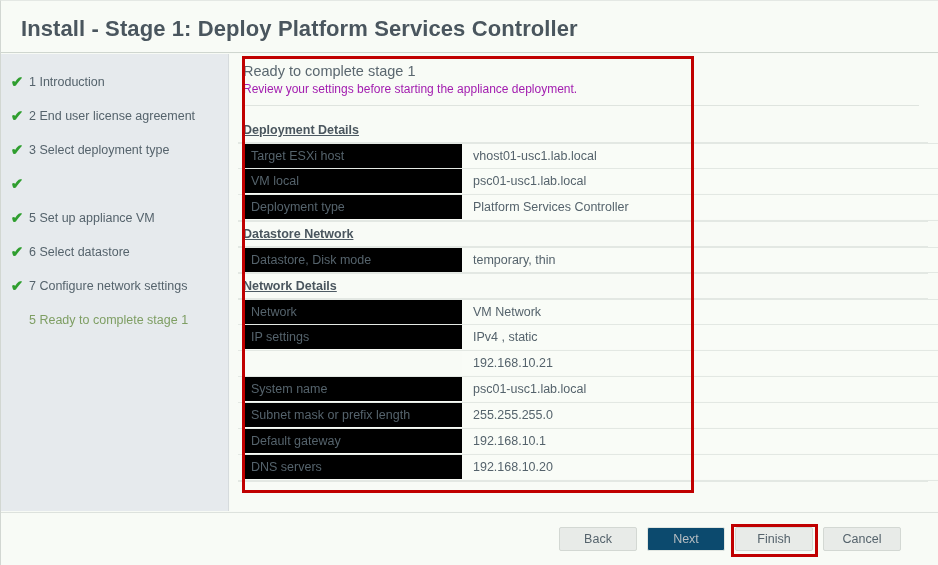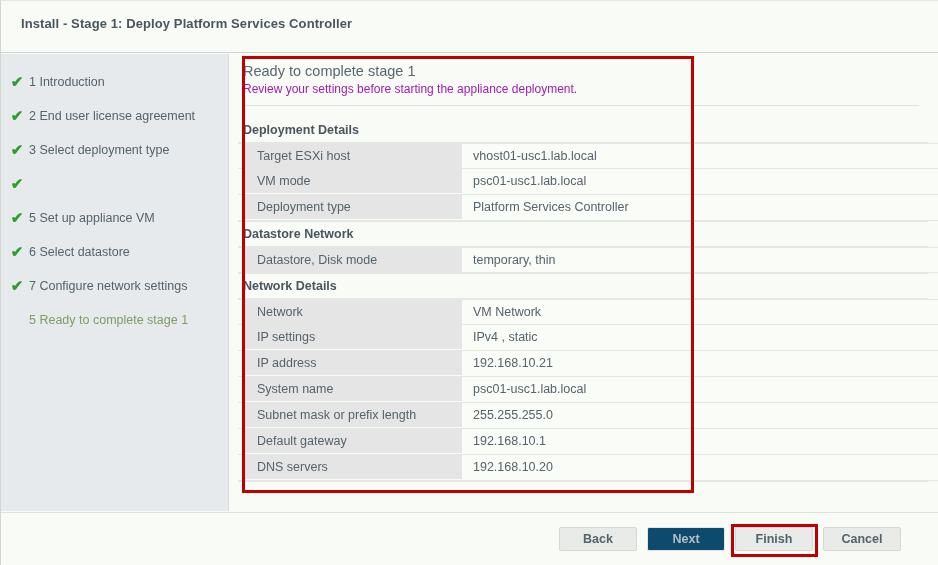--- a/index.html
+++ b/index.html
@@ -33,21 +33,21 @@
     width: 937px;
     height: 52px;
     background: #f8fbf6;
     border-bottom: 1px solid #cfd6cf;
     box-sizing: border-box;
   }
   .titlebar .title {
     position: absolute;
     left: 20px;
     top: 15px;
-    font-size: 13px;
+    font-size: 22px;
     font-weight: bold;
     color: #4a565e;
     letter-spacing: 0.1px;
     white-space: nowrap;
   }
 
   
   .sidebar {
     position: absolute;
     left: 0;
@@ -122,20 +122,21 @@
     height: 1px;
     background: #dfe4df;
   }
 
   
   .detail-table {
     position: absolute;
     left: 8px;
     top: 65px;
     width: 690px;
+    text-decoration: underline;
   }
   .section-head {
     height: 23px;
     line-height: 23px;
     padding-left: 5px;
     font-size: 12.5px;
     font-weight: bold;
     color: #4a565e;
     white-space: nowrap;
   }
@@ -148,23 +149,23 @@
     box-sizing: border-box;
   }
   .row + .row { border-top: none; }
   .row .cell-label {
     position: absolute;
     left: 5px;
     top: 0;
     width: 228px;
     height: 24px;
     line-height: 24px;
-    padding-left: 14px;
-    box-sizing: border-box;
-    background: #e5e5e5;
+    padding-left: 8px;
+    box-sizing: border-box;
+    background: #000000;
     color: #55636c;
     font-size: 12.5px;
     white-space: nowrap;
     overflow: hidden;
   }
   .row .cell-value {
     position: absolute;
     left: 224px;
     top: 0;
     width: 686px;
@@ -204,21 +205,20 @@
   
   .footer {
     position: absolute;
     left: 0;
     top: 511px;
     width: 937px;
     height: 53px;
     background: #f8fbf6;
     border-top: 1px solid #dde2dd;
     box-sizing: border-box;
-    font-weight: bold;
   }
   .btn {
     position: absolute;
     top: 14px;
     width: 78px;
     height: 24px;
     line-height: 23px;
     text-align: center;
     font-size: 12.5px;
     font-family: "Liberation Sans", sans-serif;
@@ -279,21 +279,21 @@
     </div>
     <div class="pane-rule"></div>
     <div class="detail-table" id="detail-table">
         <div class="section-head">Deployment Details</div>
         <div class="rowgroup">
           <div class="row">
             <div class="cell-label">Target ESXi host</div>
             <div class="cell-value">vhost01-usc1.lab.local</div>
           </div>
           <div class="row">
-            <div class="cell-label">VM mode</div>
+            <div class="cell-label">VM local</div>
             <div class="cell-value">psc01-usc1.lab.local</div>
           </div>
           <div class="row">
             <div class="cell-label">Deployment type</div>
             <div class="cell-value">Platform Services Controller</div>
           </div>
         </div>
         <div class="section-head">Datastore Network</div>
         <div class="rowgroup">
           <div class="row">
@@ -305,21 +305,20 @@
         <div class="rowgroup">
           <div class="row">
             <div class="cell-label">Network</div>
             <div class="cell-value">VM Network</div>
           </div>
           <div class="row">
             <div class="cell-label">IP settings</div>
             <div class="cell-value">IPv4 , static</div>
           </div>
           <div class="row">
-            <div class="cell-label">IP address</div>
             <div class="cell-value">192.168.10.21</div>
           </div>
           <div class="row">
             <div class="cell-label">System name</div>
             <div class="cell-value">psc01-usc1.lab.local</div>
           </div>
           <div class="row">
             <div class="cell-label">Subnet mask or prefix length</div>
             <div class="cell-value">255.255.255.0</div>
           </div>

